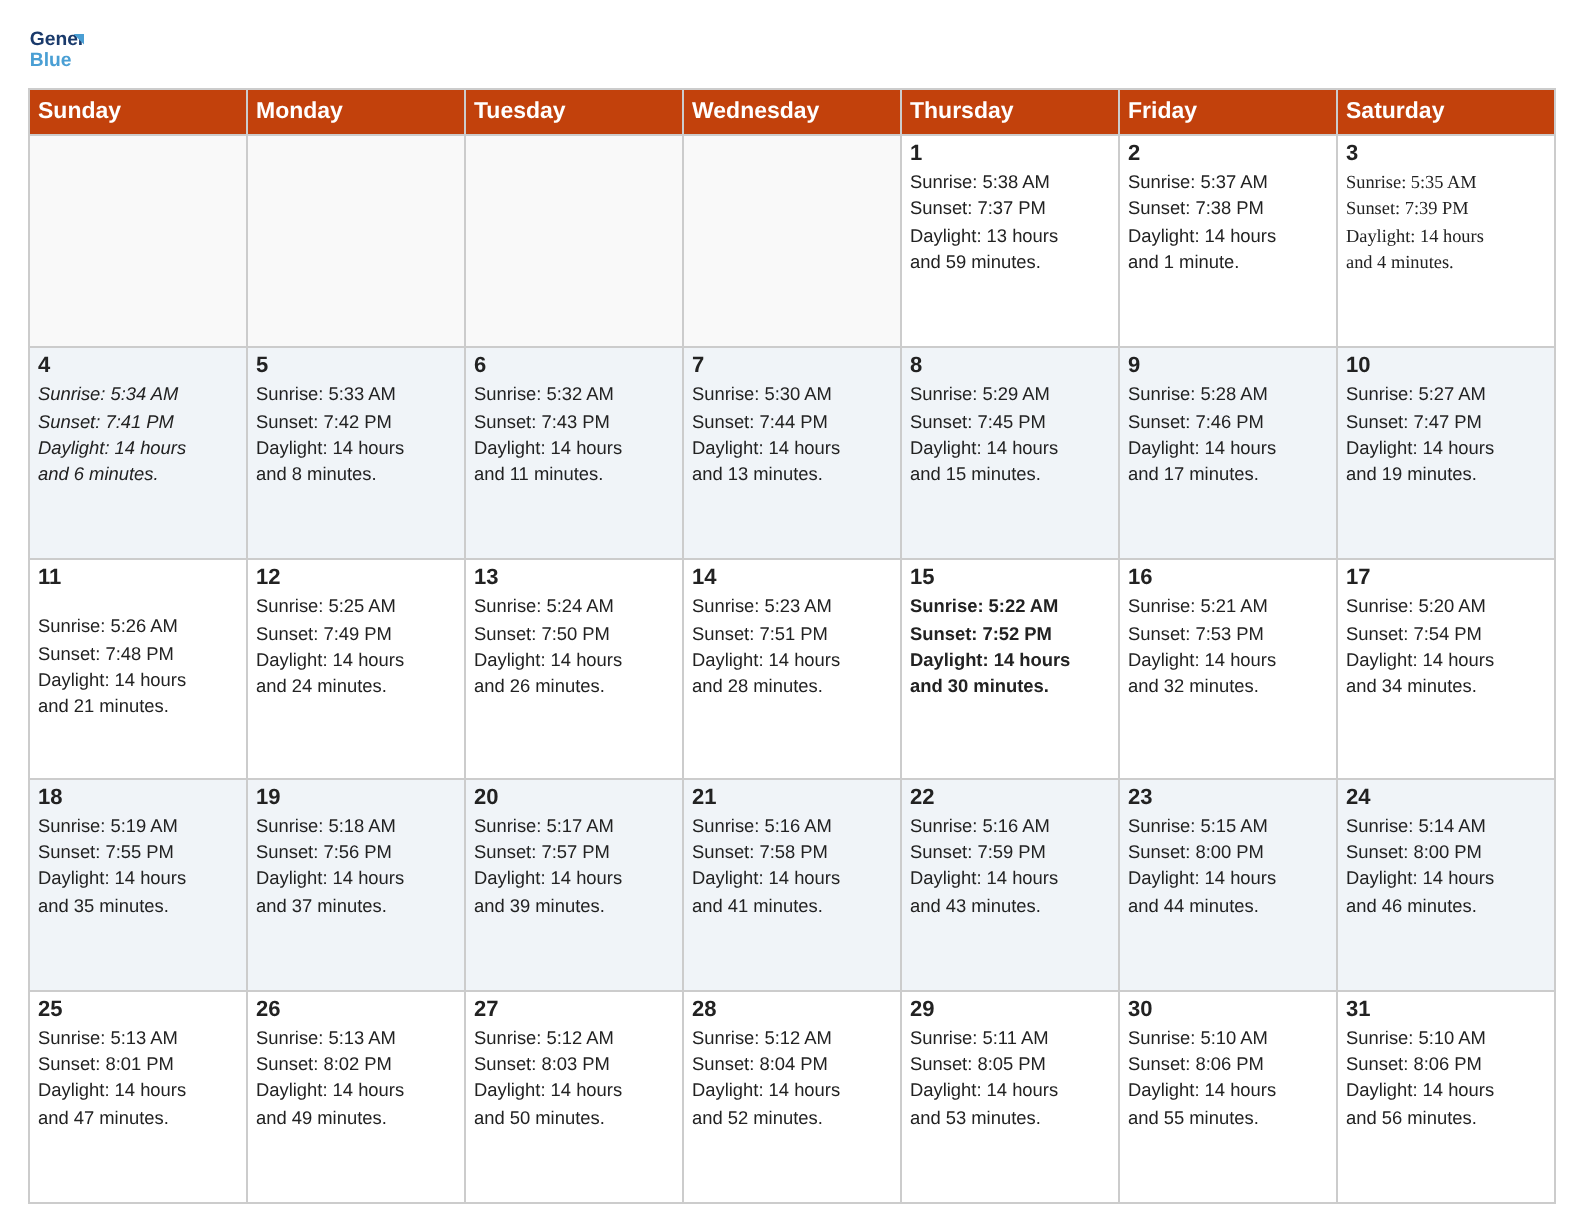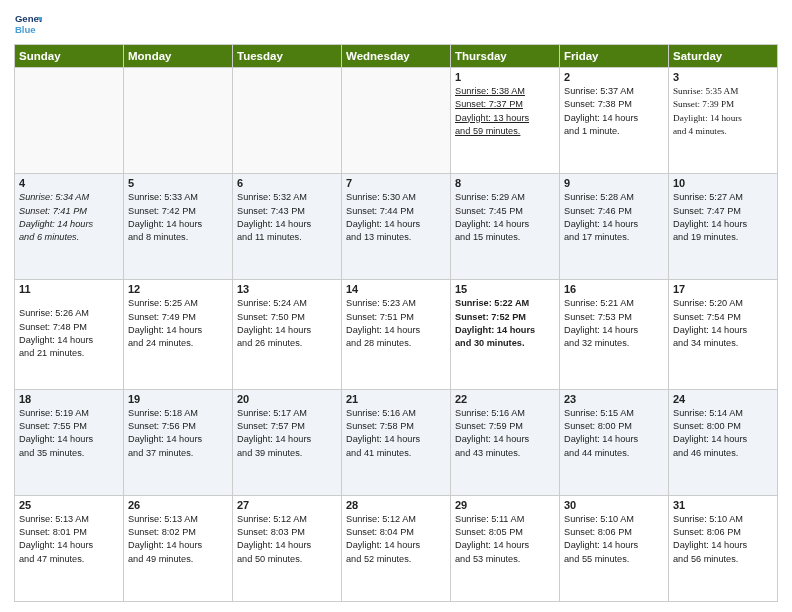--- a/index.html
+++ b/index.html
@@ -46,21 +46,21 @@
       color: #333;
     }
     .calendar {
       flex: 1;
       border: 1px solid #ccc;
       border-collapse: collapse;
       width: 100%;
       table-layout: fixed;
     }
     .calendar th {
-      background: #4d7c0f;
+      background: #c2410c;
       color: #fff;
       font-size: 11.5px;
       font-weight: bold;
       padding: 5px 4px;
       text-align: left;
       border: 1px solid #ccc;
     }
     .calendar td {
       border: 1px solid #ccc;
       vertical-align: top;
@@ -123,21 +123,21 @@
         </tr>
     </thead>
     <tbody id="calendar-body">
     <tr>
           <td class="empty-cell"></td>
           <td class="empty-cell"></td>
           <td class="empty-cell"></td>
           <td class="empty-cell"></td>
           <td>
             <span class="day-num">1</span>
-            <div class="day-info" style="white-space: pre-line; text-decoration: underline;">Sunrise: 5:38 AM
+            <div class="day-info" style="white-space: pre-line;">Sunrise: 5:38 AM
 Sunset: 7:37 PM
 Daylight: 13 hours
 and 59 minutes.</div>
           </td>
           <td>
             <span class="day-num">2</span>
             <div class="day-info" style="white-space: pre-line;">Sunrise: 5:37 AM
 Sunset: 7:38 PM
 Daylight: 14 hours
 and 1 minute.</div>

